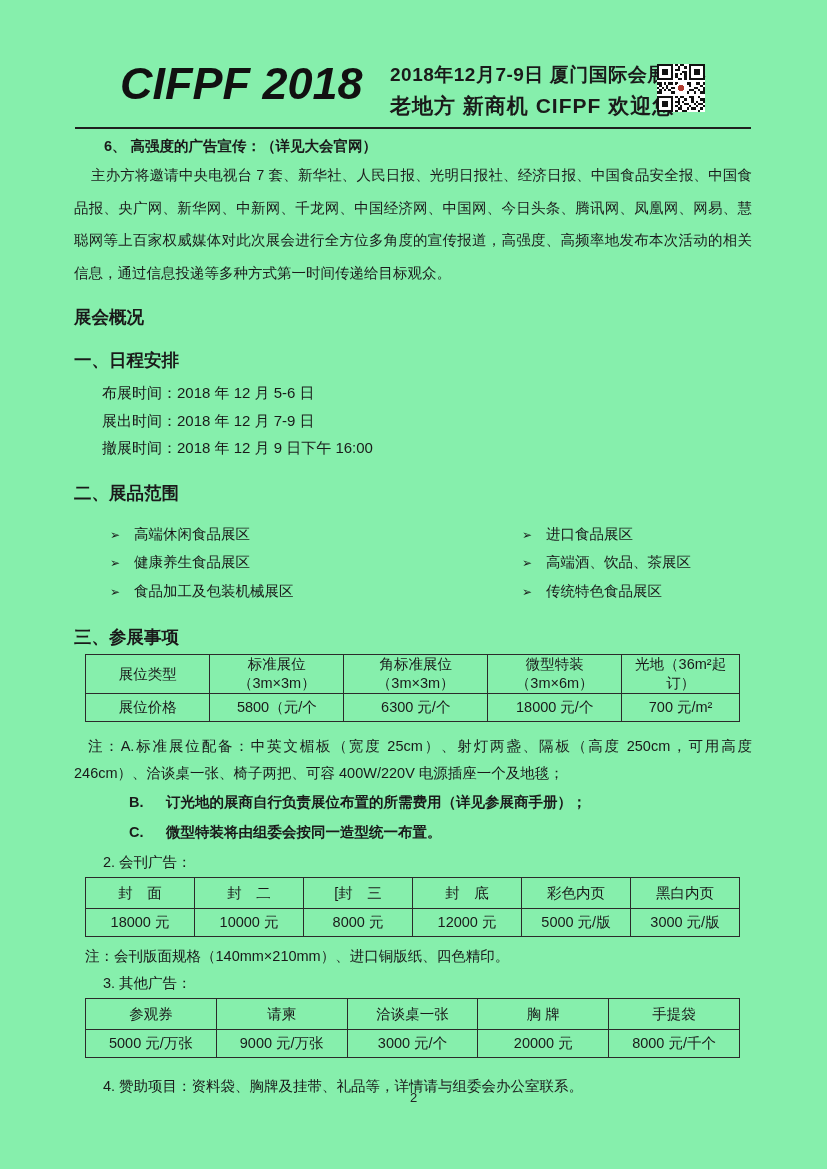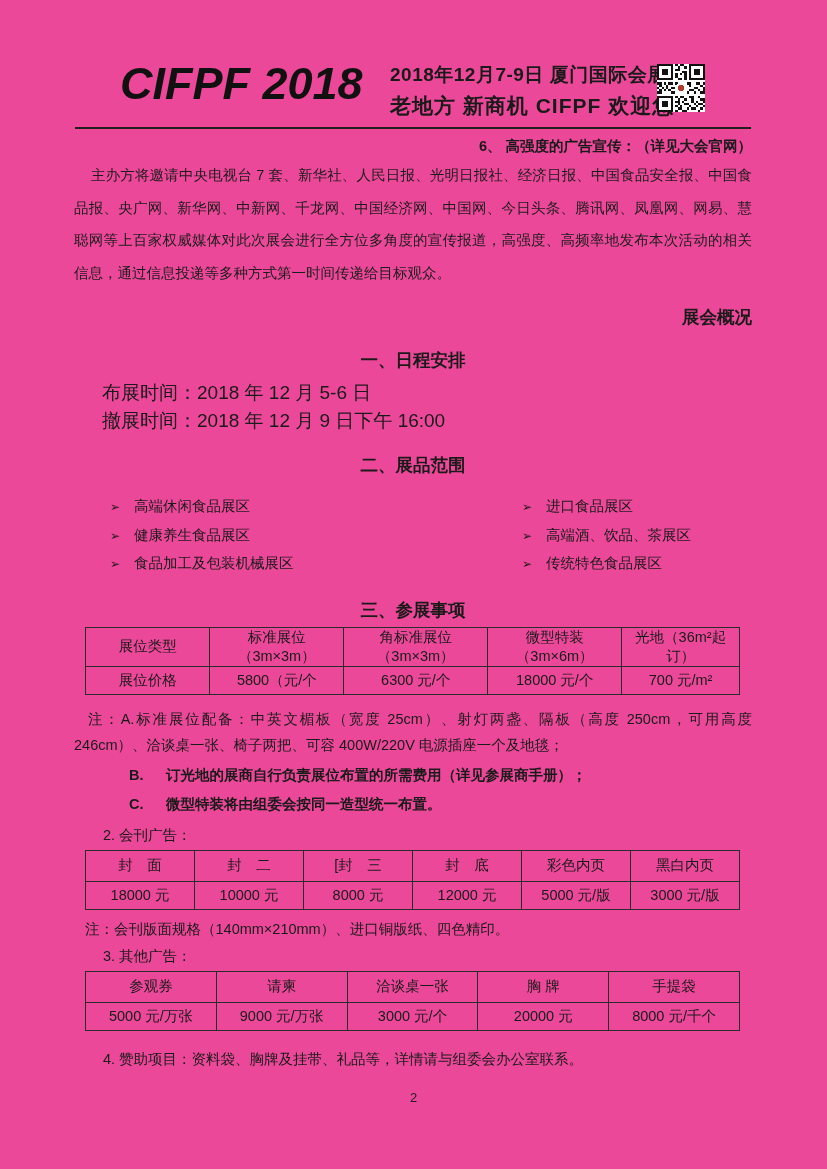--- a/index.html
+++ b/index.html
@@ -1,46 +1,46 @@
 <!DOCTYPE html>
 <html><head>
 <meta charset="utf-8">
 <style>
   * { margin:0; padding:0; box-sizing:border-box; }
   html,body { background:#e8e8e8; }
   .page {
     position:relative; width:827px; height:1169px; margin:0 auto;
-    background:#ec4899; color:#1a1a1a;
+    background:#86efac; color:#1a1a1a;
     font-family:"Liberation Sans","DejaVu Sans",sans-serif;
     overflow:hidden;
   }
   
   .logo {
     position:absolute; left:120px; top:58px;
     font-size:45px; font-weight:bold; font-style:italic;
     letter-spacing:0px; color:#111; white-space:nowrap;
   }
   .header-info { position:absolute; left:390px; top:62px; white-space:nowrap; }
   .header-info .line1 { font-size:19px; font-weight:bold; letter-spacing:0.5px; }
   .header-info .line2 { font-size:21px; font-weight:bold; margin-top:4px; letter-spacing:1px; }
   .qr { position:absolute; left:657px; top:64px; width:48px; height:48px; }
   .header-rule {
     position:absolute; left:75px; top:127px; width:676px;
     border-top:2px solid #1f1f1f;
   }
   
   .content { position:absolute; left:74px; top:132px; width:678px; }
-  .s6-heading { margin-top:5px; padding-left:30px; font-size:14.5px; font-weight:bold;text-align:right; }
+  .s6-heading { margin-top:5px; padding-left:30px; font-size:14.5px; font-weight:bold; }
   .media-par {
     margin-top:3px; font-size:14.5px; line-height:32.5px;
     text-align:justify; text-indent:17px; color:#1c1c1c;
   }
-  .overview-title { margin-top:16px; text-align:right; font-size:17.5px; font-weight:bold; }
-  .sec-heading { margin-top:19px; font-size:17.5px; font-weight:bold;text-align:center; }
-  .schedule-list { margin-top:7px; padding-left:28px; font-size:19px; line-height:27.5px; }
+  .overview-title { margin-top:16px; text-align:left; font-size:17.5px; font-weight:bold; }
+  .sec-heading { margin-top:19px; font-size:17.5px; font-weight:bold; }
+  .schedule-list { margin-top:7px; padding-left:28px; font-size:15px; line-height:27.5px; }
   .scope-grid {
     margin-top:16px; display:grid; grid-template-columns:412px 1fr;
     row-gap:0; font-size:14.5px; line-height:27.5px;
   }
   .scope-item { padding-left:36px; }
   .scope-item .arrow { font-size:12px; margin-right:14px; }
   .num-label { margin-top:8px; padding-left:29px; font-size:14.5px; }
   table { border-collapse:collapse; margin-left:11px; width:655px; table-layout:fixed; }
   td {
     border:1px solid #2b2b2b; text-align:center; vertical-align:middle;
@@ -162,20 +162,21 @@
   <div class="content">
 
     <div class="s6-heading">6、 高强度的广告宣传：（详见大会官网）</div>
     <p class="media-par">主办方将邀请中央电视台 7 套、新华社、人民日报、光明日报社、经济日报、中国食品安全报、中国食品报、央广网、新华网、中新网、千龙网、中国经济网、中国网、今日头条、腾讯网、凤凰网、网易、慧聪网等上百家权威媒体对此次展会进行全方位多角度的宣传报道，高强度、高频率地发布本次活动的相关信息，通过信息投递等多种方式第一时间传递给目标观众。</p>
 
     <div class="overview-title">展会概况</div>
 
     <div class="sec-heading">一、日程安排</div>
     <div class="schedule-list">
       <div>布展时间：2018 年 12 月 5-6 日</div>
+      <div>展出时间：2018 年 12 月 7-9 日</div>
       <div>撤展时间：2018 年 12 月 9 日下午 16:00</div>
     </div>
 
     <div class="sec-heading">二、展品范围</div>
     <div class="scope-grid">
       <div class="scope-item"><span class="arrow">➢</span><span>高端休闲食品展区</span></div>
       <div class="scope-item"><span class="arrow">➢</span><span>进口食品展区</span></div>
       <div class="scope-item"><span class="arrow">➢</span><span>健康养生食品展区</span></div>
       <div class="scope-item"><span class="arrow">➢</span><span>高端酒、饮品、茶展区</span></div>
       <div class="scope-item"><span class="arrow">➢</span><span>食品加工及包装机械展区</span></div>

